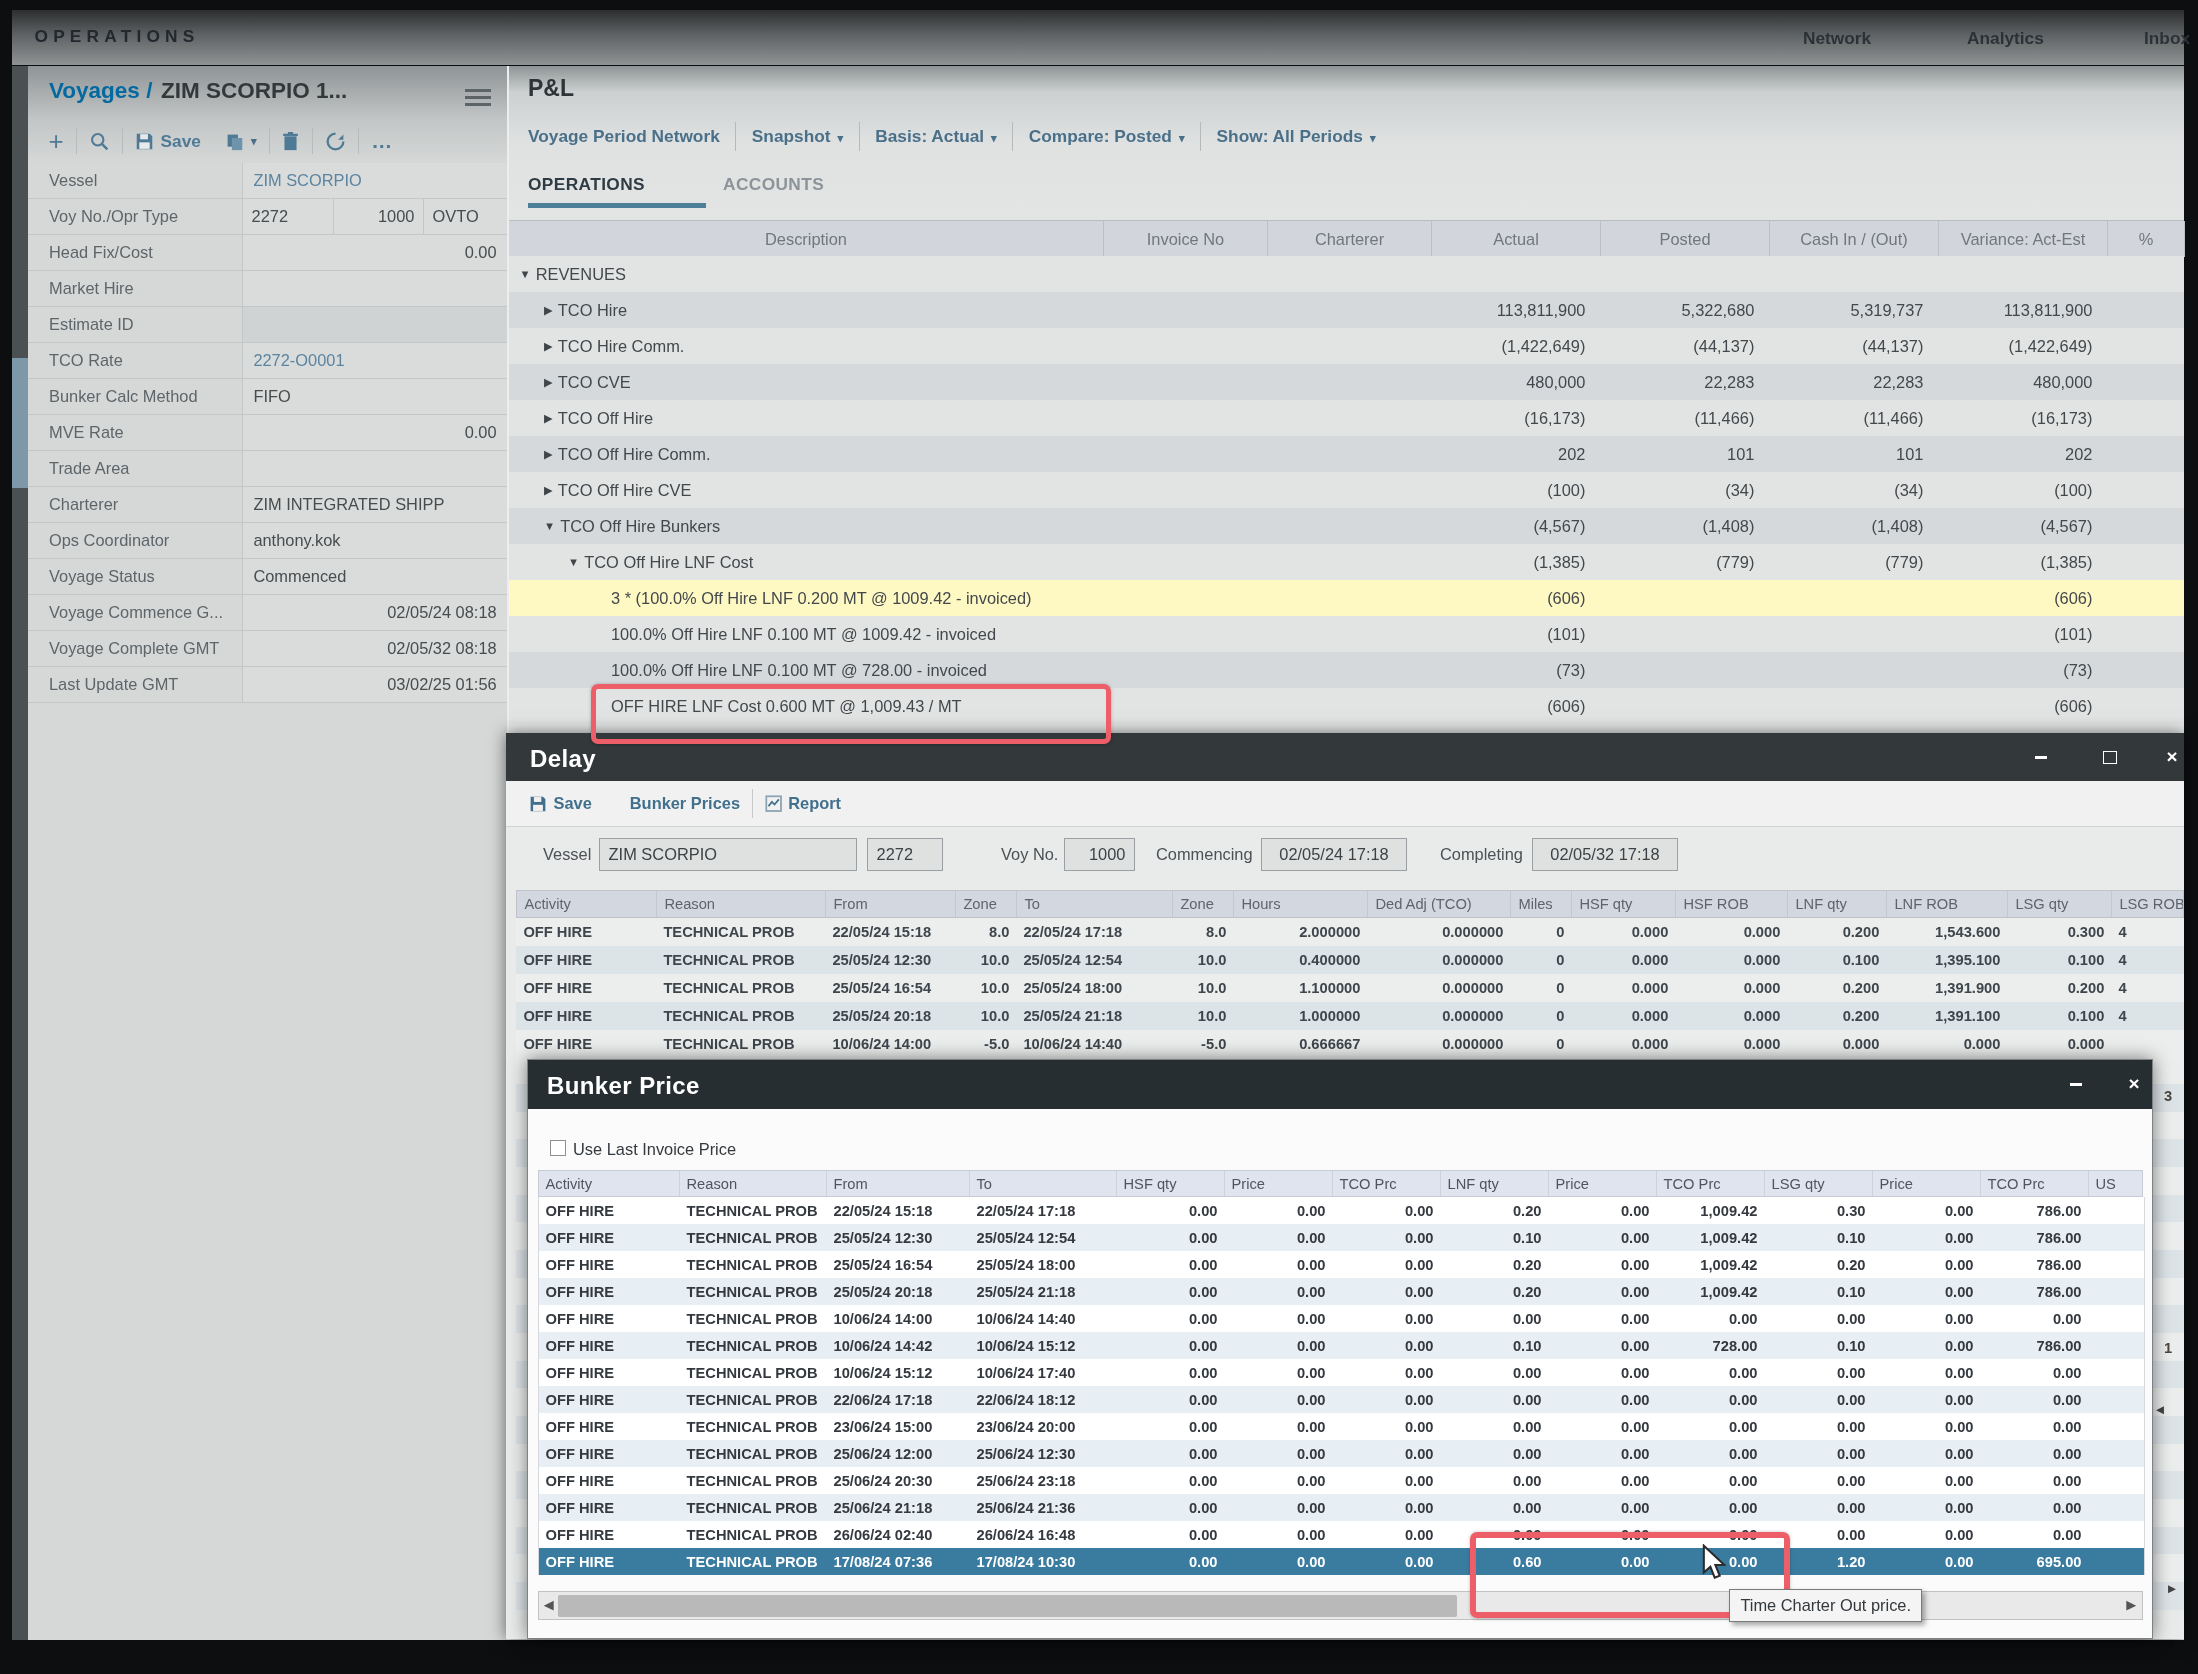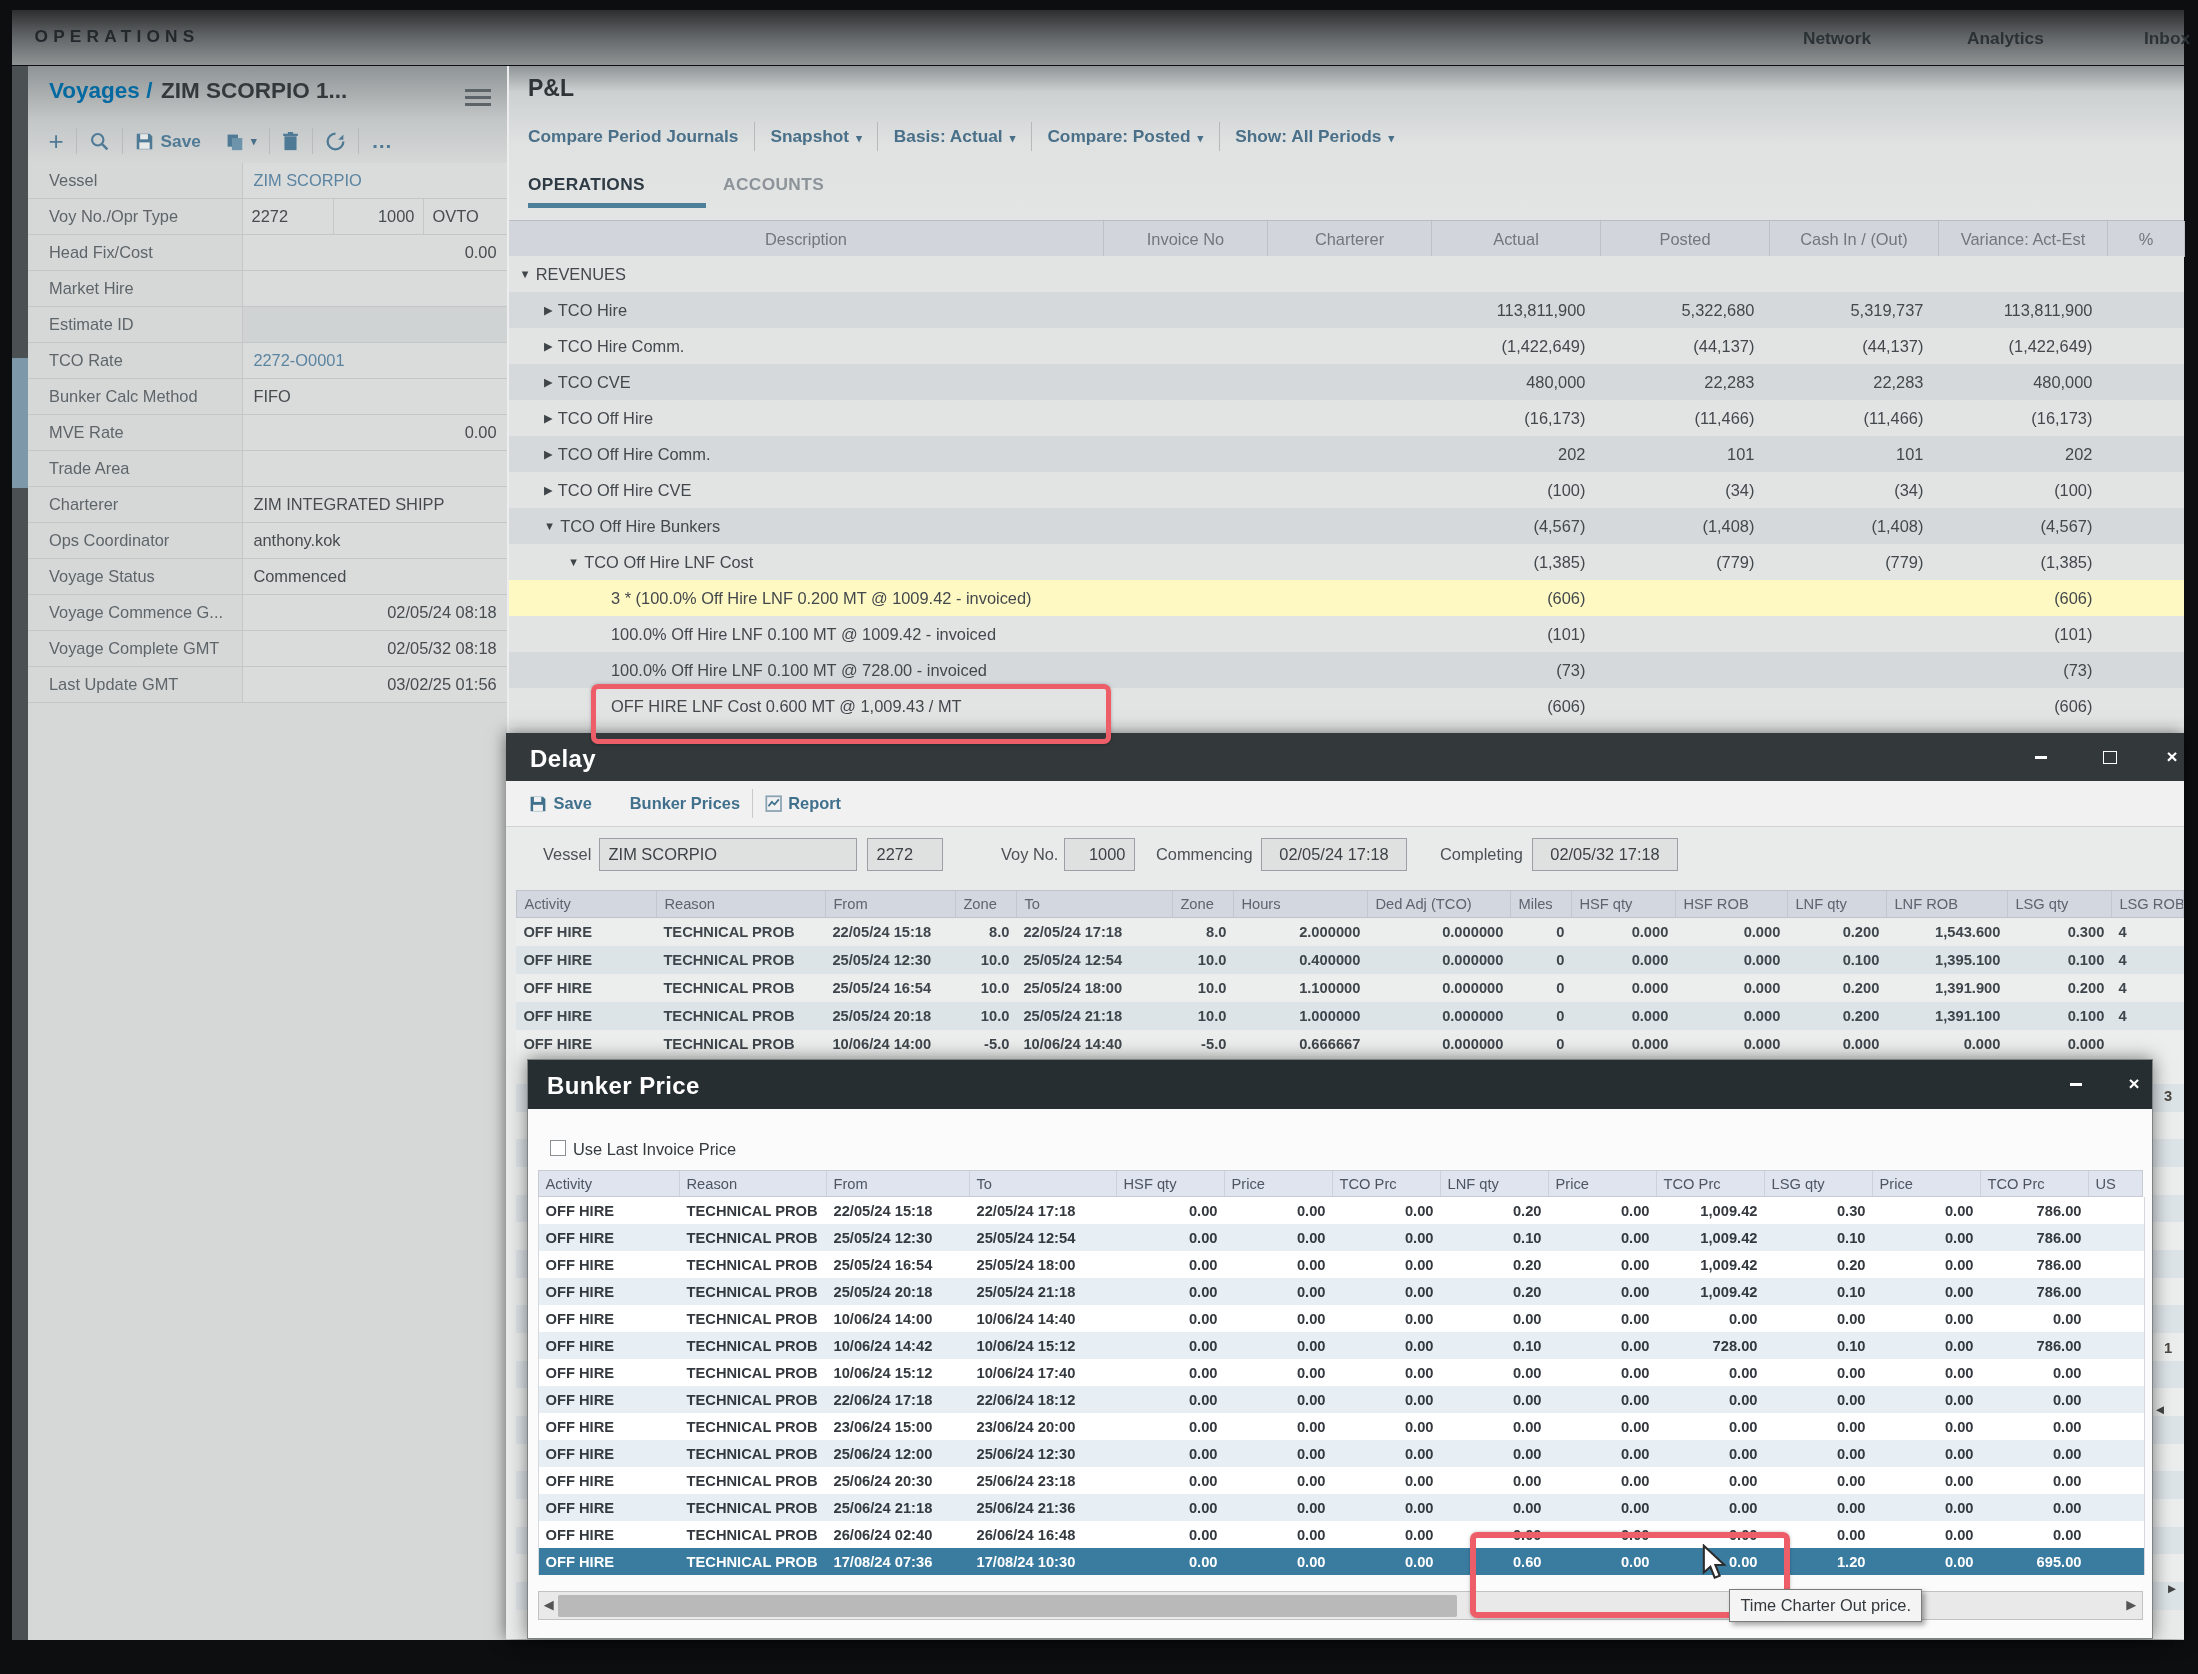--- a/index.html
+++ b/index.html
@@ -270,21 +270,21 @@
           <div class="f-label">Last Update GMT</div>
           <div class="f-val right">03/02/25 01:56</div>
         </div>
       </div>
   </div>
 
   <div class="abs pnl-panel">
     <div class="abs pnl-head"></div>
     <div class="abs pnl-title">P&amp;L</div>
     <div class="abs pnl-toolbar" id="pnl-toolbar">
-        <div class="pt-item">Compare Period Journals</div>
+        <div class="pt-item">Voyage Period Network</div>
         <div class="pt-sep"></div>
         <div class="pt-item">Snapshot<span class="caret">▾</span></div>
         <div class="pt-sep"></div>
         <div class="pt-item">Basis: Actual<span class="caret">▾</span></div>
         <div class="pt-sep"></div>
         <div class="pt-item">Compare: Posted<span class="caret">▾</span></div>
         <div class="pt-sep"></div>
         <div class="pt-item">Show: All Periods<span class="caret">▾</span></div>
       </div>
     <div class="abs tab active" style="left:19px;top:108px;">OPERATIONS</div>

